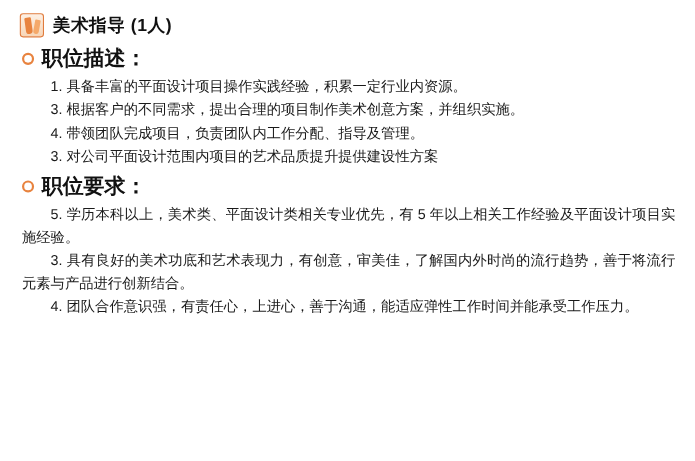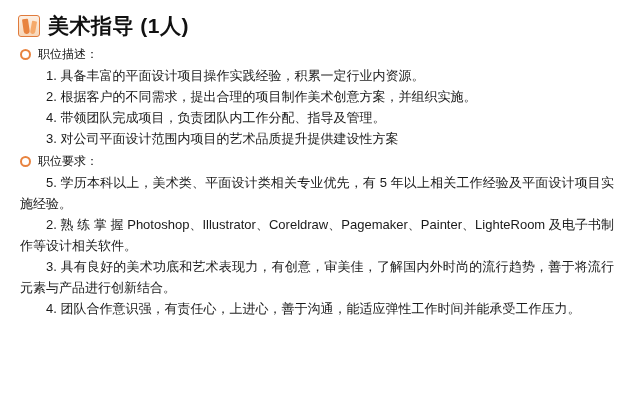--- a/index.html
+++ b/index.html
@@ -63,21 +63,21 @@
     position: absolute;
     left: 12px;
     top: 5px;
     width: 5px;
     height: 13px;
     background: #f5a96a;
     border-radius: 1px 1px 3px 3px;
     transform: rotate(10deg);
   }
   .title-text {
-    font-size: 21px;
+    font-size: 16px;
     font-weight: bold;
     letter-spacing: 0.5px;
     color: #111111;
     white-space: nowrap;
   }
 
   
   .section-head {
     display: flex;
     align-items: center;
@@ -86,22 +86,22 @@
   }
   .ring {
     width: 11px;
     height: 11px;
     flex: 0 0 11px;
     border: 2px solid #e8833f;
     border-radius: 50%;
     box-sizing: border-box;
   }
   .section-title {
-    font-size: 12px;
-    font-weight: normal;
+    font-size: 19px;
+    font-weight: bold;
     color: #111111;
   }
 
   
   .para {
     font-size: 13px;
     line-height: 1.62;
     text-align: justify;
     text-justify: inter-ideograph;
     margin: 0 2px 0 6px;
@@ -119,26 +119,25 @@
         <span class="nib"></span>
       </span>
     <span class="title-text">美术指导 (1人)</span>
   </div>
 
   <div class="section-head">
     <span class="ring"></span>
     <span class="section-title">职位描述：</span>
   </div>
   <p class="para">1. 具备丰富的平面设计项目操作实践经验，积累一定行业内资源。</p>
-  <p class="para">2. 根据客户的不同需求，提出合理的项目制作美术创意方案，并组织实施。</p>
+  <p class="para">3. 根据客户的不同需求，提出合理的项目制作美术创意方案，并组织实施。</p>
   <p class="para">4. 带领团队完成项目，负责团队内工作分配、指导及管理。</p>
   <p class="para">3. 对公司平面设计范围内项目的艺术品质提升提供建设性方案</p>
 
   <div class="section-head">
     <span class="ring"></span>
     <span class="section-title">职位要求：</span>
   </div>
   <p class="para">5. 学历本科以上，美术类、平面设计类相关专业优先，有 5 年以上相关工作经验及平面设计项目实施经验。</p>
-  <p class="para">2. 熟 练 掌 握 Photoshop、Illustrator、Coreldraw、Pagemaker、Painter、LighteRoom 及电子书制作等设计相关软件。</p>
   <p class="para">3. 具有良好的美术功底和艺术表现力，有创意，审美佳，了解国内外时尚的流行趋势，善于将流行元素与产品进行创新结合。</p>
   <p class="para">4. 团队合作意识强，有责任心，上进心，善于沟通，能适应弹性工作时间并能承受工作压力。</p>
 
 </div>
 
 </body></html>

